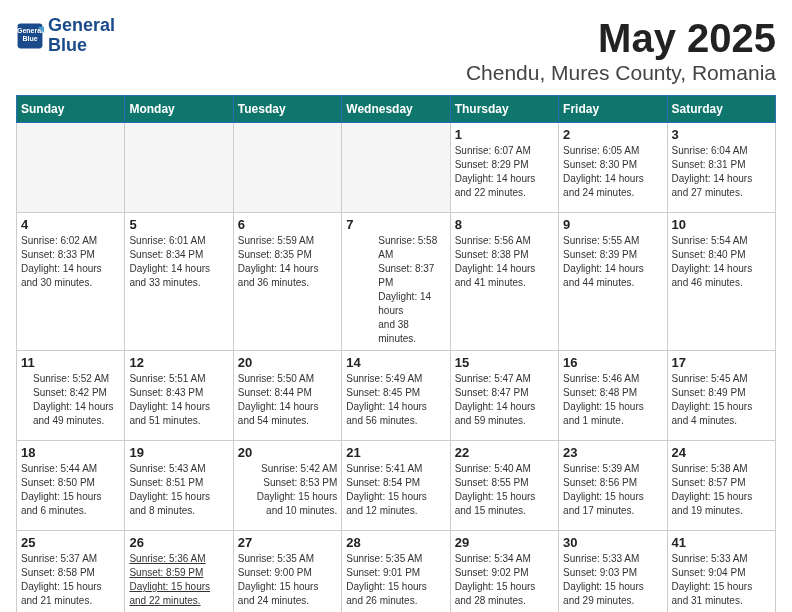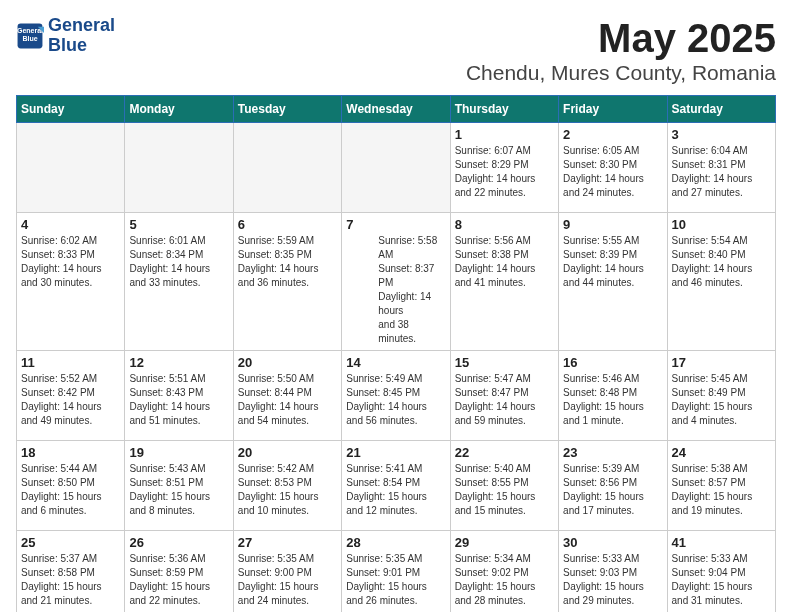--- a/index.html
+++ b/index.html
@@ -201,21 +201,21 @@
           <span class="day-number">10</span>
           <div class="day-info" style="white-space: pre-line;">Sunrise: 5:54 AM
 Sunset: 8:40 PM
 Daylight: 14 hours
 and 46 minutes.</div>
         </td>
       </tr>
       <tr>
         <td>
           <span class="day-number">11</span>
-          <div class="day-info" style="white-space: pre-line;">Sunrise: 5:52 AM
+          <div class="day-info" style="white-space: pre-line; margin-left: 12px;">Sunrise: 5:52 AM
 Sunset: 8:42 PM
 Daylight: 14 hours
 and 49 minutes.</div>
         </td>
         <td>
           <span class="day-number">12</span>
           <div class="day-info" style="white-space: pre-line;">Sunrise: 5:51 AM
 Sunset: 8:43 PM
 Daylight: 14 hours
 and 51 minutes.</div>
@@ -266,21 +266,21 @@
         </td>
         <td>
           <span class="day-number">19</span>
           <div class="day-info" style="white-space: pre-line;">Sunrise: 5:43 AM
 Sunset: 8:51 PM
 Daylight: 15 hours
 and 8 minutes.</div>
         </td>
         <td>
           <span class="day-number">20</span>
-          <div class="day-info" style="white-space: pre-line;">Sunrise: 5:42 AM
+          <div class="day-info" style="white-space: pre-line; text-align: right;">Sunrise: 5:42 AM
 Sunset: 8:53 PM
 Daylight: 15 hours
 and 10 minutes.</div>
         </td>
         <td>
           <span class="day-number">21</span>
           <div class="day-info" style="white-space: pre-line;">Sunrise: 5:41 AM
 Sunset: 8:54 PM
 Daylight: 15 hours
 and 12 minutes.</div>
@@ -310,21 +310,21 @@
       <tr>
         <td>
           <span class="day-number">25</span>
           <div class="day-info" style="white-space: pre-line;">Sunrise: 5:37 AM
 Sunset: 8:58 PM
 Daylight: 15 hours
 and 21 minutes.</div>
         </td>
         <td>
           <span class="day-number">26</span>
-          <div class="day-info" style="white-space: pre-line;">Sunrise: 5:36 AM
+          <div class="day-info" style="white-space: pre-line; text-decoration: underline;">Sunrise: 5:36 AM
 Sunset: 8:59 PM
 Daylight: 15 hours
 and 22 minutes.</div>
         </td>
         <td>
           <span class="day-number">27</span>
           <div class="day-info" style="white-space: pre-line;">Sunrise: 5:35 AM
 Sunset: 9:00 PM
 Daylight: 15 hours
 and 24 minutes.</div>

